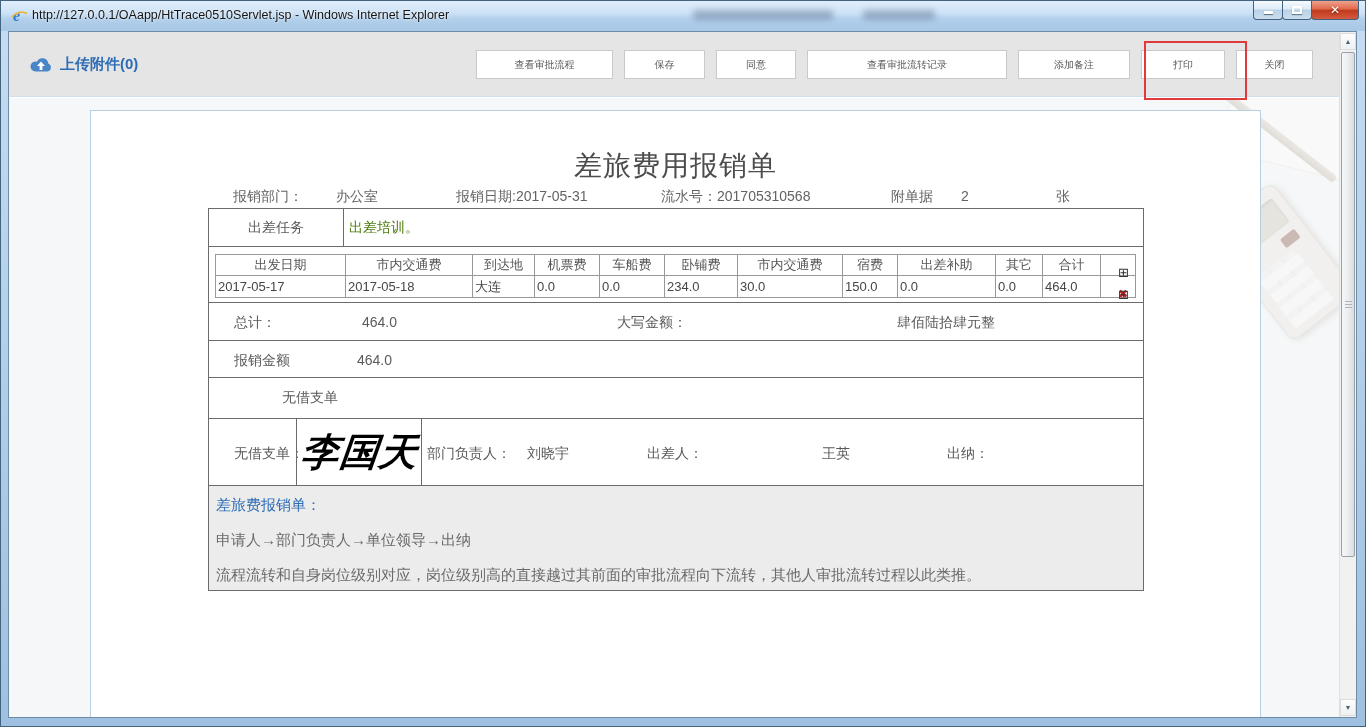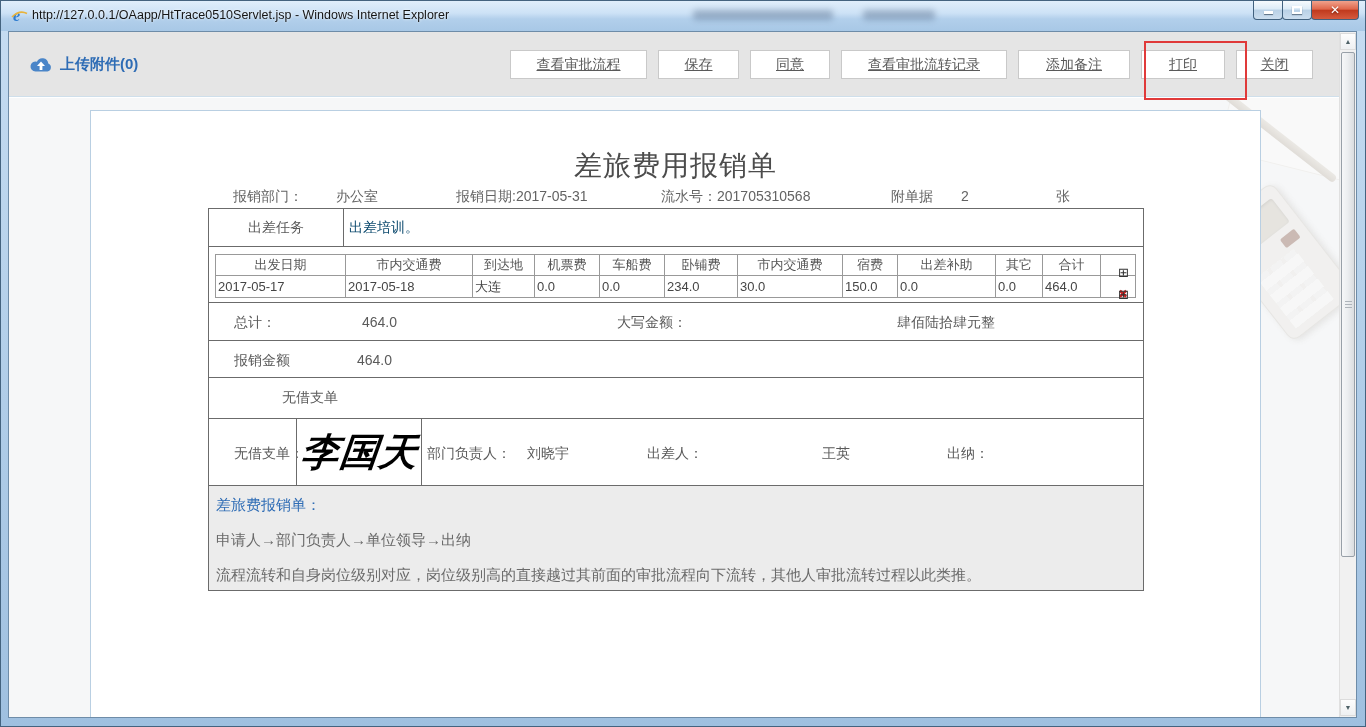--- a/index.html
+++ b/index.html
@@ -29,23 +29,23 @@
   
   .client { position:absolute; left:7px; right:8px; top:30px; bottom:8px;
     background:#fff; border:1px solid #6e8ca8; overflow:hidden; }
 
   
   .toolbar { position:absolute; left:0; top:0; right:17px; height:65px; background:#e5e5e5;
     border-bottom:1px solid #cfdfeb; display:flex; align-items:center; }
   .upload-link { display:flex; align-items:center; gap:7px; margin-left:20px; cursor:pointer; text-decoration:none; }
   .upload-label { color:#2e6cb5; font-weight:bold; font-size:15px; }
   .tb-buttons { margin-left:auto; margin-right:26px; display:flex; gap:11px; }
-  .tb-btn { height:29px; background:#fff; border:1px solid #c9c9c9; color:#5a5a5a; font-size:14px;
-    font-family:inherit; cursor:pointer; line-height:27px; text-align:center;text-decoration:underline; }
-  .w137{width:137px}.w81{width:81px}.w80{width:80px}.w166{width:166px}.w112{width:112px}.w84{width:84px}.w77{width:77px}
+  .tb-btn { height:29px; background:#fff; border:1px solid #c9c9c9; color:#5a5a5a; font-size:10px;
+    font-family:inherit; cursor:pointer; line-height:27px; text-align:center; }
+  .w137{width:137px}.w81{width:81px}.w80{width:80px}.w166{width:200px}.w112{width:112px}.w84{width:84px}.w77{width:77px}
   .print-highlight { position:absolute; left:1135px; top:9px; width:103px; height:59px;
     border:2px solid #e03a3a; pointer-events:none; z-index:30; }
 
   
   .content { position:absolute; left:0; top:66px; right:17px; bottom:0; background:#f6f7f8; overflow:hidden; }
 
   
   .bg-photo { position:absolute; right:-12px; top:-6px; width:130px; height:270px; opacity:.55; pointer-events:none; }
   .pen { position:absolute; left:-20px; top:38px; width:150px; height:8px; background:linear-gradient(180deg,#e3ded6,#cfc8be); transform:rotate(38deg); border-radius:4px; }
   .sheet1 { position:absolute; left:6px; top:-20px; width:130px; height:95px; background:#fcfbfa; border:1px solid #eceae6; transform:rotate(14deg); }
@@ -66,21 +66,21 @@
   .p-dept-l{left:142px}.p-dept-v{left:245px}.p-date{left:365px}.p-serial{left:570px}.p-attach{left:800px}.p-count{left:870px}.p-unit{left:965px}
 
   
   .form-table { position:absolute; left:117px; top:97px; width:936px; border:1px solid #6b6b6b; font-size:14px; color:#5a5a5a; }
   .frow { position:relative; border-top:1px solid #6b6b6b; background:#fff; }
   .frow:first-child { border-top:none; }
   .frow span { position:absolute; white-space:nowrap; }
 
   .row-task { height:37px; display:flex; }
   .task-label { width:135px; border-right:1px solid #6b6b6b; display:flex; align-items:center; justify-content:center; }
-  .task-value { flex:1; display:flex; align-items:center; padding-left:5px; color:#0c4a6e; }
+  .task-value { flex:1; display:flex; align-items:center; padding-left:5px; color:#4d7c0f; }
 
   .row-expense { height:56px; }
   .exp-table { position:absolute; left:6px; top:7px; border-collapse:collapse; table-layout:fixed; width:920px; font-size:13px; color:#454545; }
   .exp-table th { height:21px; border:1px solid #999; font-weight:normal; text-align:center; color:#555; overflow:hidden; }
   .exp-table td { height:22px; border:1px solid #999; text-align:left; padding-left:2px; overflow:hidden; white-space:nowrap; }
   .icon-cell { text-align:center !important; padding-left:0 !important; }
   .add-icon { color:#333; font-size:13px; cursor:pointer; }
   .del-icon { color:#cc2020; font-weight:bold; font-size:12px; cursor:pointer; margin-right:2px; }
 
   .row-total { height:38px; } .row-total span,.row-reimburse span,.row-loan span { top:11px; }

